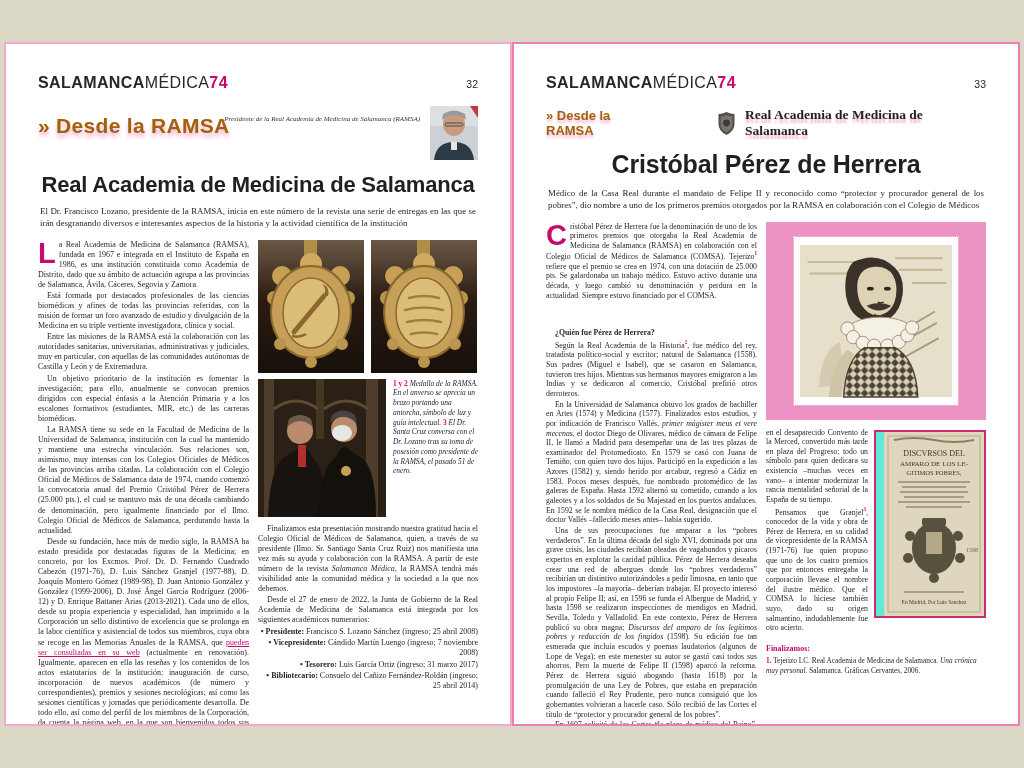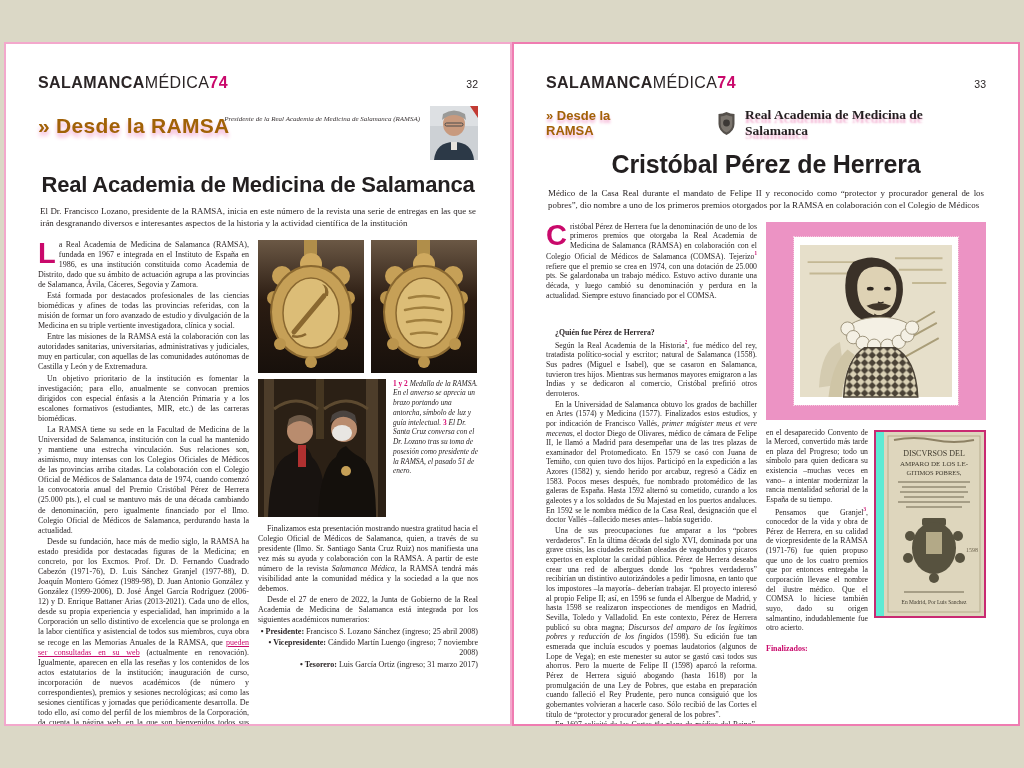--- a/index.html
+++ b/index.html
@@ -203,20 +203,21 @@
             <div class="caption"><span class="seg-capnum">1 y 2</span><span class="seg-i"> Medalla de la RAMSA. En el anverso se aprecia un brazo portando una antorcha, símbolo de luz y guía intelectual. </span><span class="seg-capnum">3</span><span class="seg-i"> El Dr. Santa Cruz conversa con el Dr. Lozano tras su toma de posesión como presidente de la RAMSA, el pasado 51 de enero.</span></div>
           </div>
 
           <p class="bp ind"><span>Finalizamos esta presentación mostrando nuestra gratitud hacia el Colegio Oficial de Médicos de Salamanca, quien, a través de su presidente (Ilmo. Sr. Santiago Santa Cruz Ruiz) nos manifiesta una vez más su ayuda y colaboración con la RAMSA. A partir de este número de la revista </span><span class="seg-i">Salamanca Médica</span><span>, la RAMSA tendrá más visibilidad ante la comunidad médica y la sociedad a la que nos debemos.</span></p>
           <p class="bp ind"><span>Desde el 27 de enero de 2022, la Junta de Gobierno de la Real Academia de Medicina de Salamanca está integrada por los siguientes académicos numerarios:</span></p>
 
           <div class="junta">
             <div class="bullet"><span class="seg-b">• Presidente:</span><span> Francisco S. Lozano Sánchez (ingreso; 25 abril 2008)</span></div>
             <div class="bullet"><span class="seg-b">• Vicepresidente:</span><span> Cándido Martín Luengo (ingreso; 7 noviembre 2008)</span></div>
             <div class="bullet"><span class="seg-b">• Tesorero:</span><span> Luis García Ortiz (ingreso; 31 marzo 2017)</span></div>
+            <div class="bullet"><span class="seg-b">• Bibliotecario:</span><span>  Consuelo del Cañizo Fernández-Roldán (ingreso; 25 abril 2014)</span></div>
           </div>
         </div>
       </div>
     </section>
 
     <section class="page page-right">
       <header class="ph">
         <div class="brand">
           <span class="b1">SALAMANCA</span><span class="b2">MÉDICA</span><span class="b3">74</span>
         </div>
@@ -306,20 +307,21 @@
                 <text x="88" y="120" text-anchor="middle" font-family="Liberation Serif,serif" font-size="6" fill="#6f6650">1598</text>
                 <path d="M20 160 h60" stroke="#6f6650" stroke-width="1.2"></path>
                 <text x="50" y="172" text-anchor="middle" font-family="Liberation Serif,serif" font-size="5.5" fill="#3f3a2e">En Madrid, Por Luis Sanchez</text>
               </svg>
             </div>
             <p class="bp"><span>en el desaparecido Convento de la Merced, convertido más tarde en plaza del Progreso; todo un símbolo para quien dedicara su existencia –muchas veces en vano– a intentar modernizar la rancia mentalidad señorial de la España de su tiempo.</span></p>
             <p class="bp ind"><span>Pensamos que Granjel</span><span class="seg-sup">3</span><span>, conocedor de la vida y obra de Pérez de Herrera, en su calidad de vicepresidente de la RAMSA (1971-76) fue quien propuso que uno de los cuatro premios que por entonces entregaba la corporación llevase el nombre del ilustre médico. Que el COMSA lo hiciese también suyo, dado su origen salmantino, indudablemente fue otro acierto.</span></p>
           </div>
 
           <div class="refs">
-            <div class="refstitle">Finalizados:</div>
+            <div class="refstitle">Finalizamos:</div>
+            <div class="ref"><span class="seg-refnum">1.</span><span> Tejerizo LC. Real Academia de Medicina de Salamanca. </span><span class="seg-i">Una crónica muy personal</span><span>. Salamanca. Gráficas Cervantes, 2006.</span></div>
           </div>
         </div>
       </div>
     </section>
 
   </div>
 </div>
 
 </body></html>

